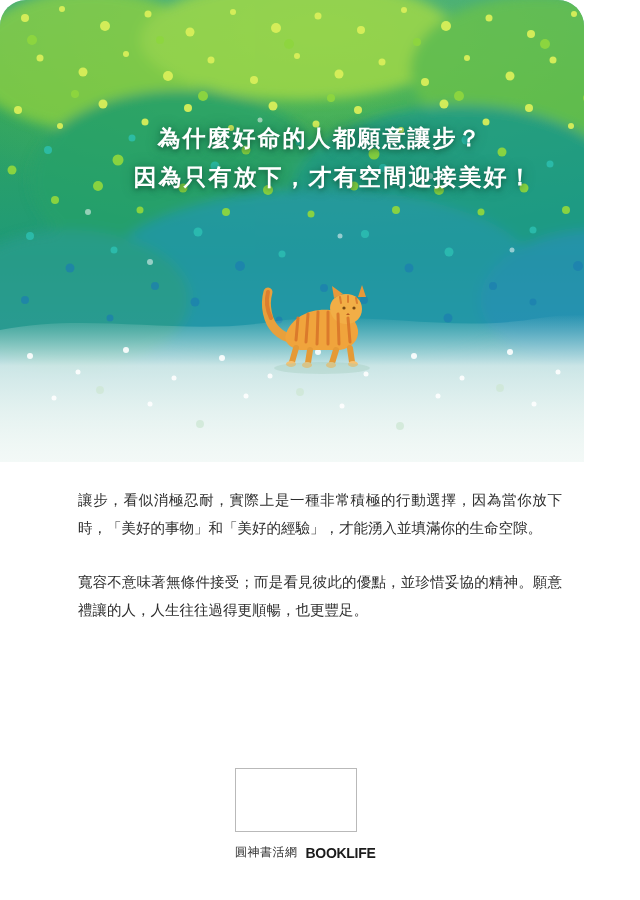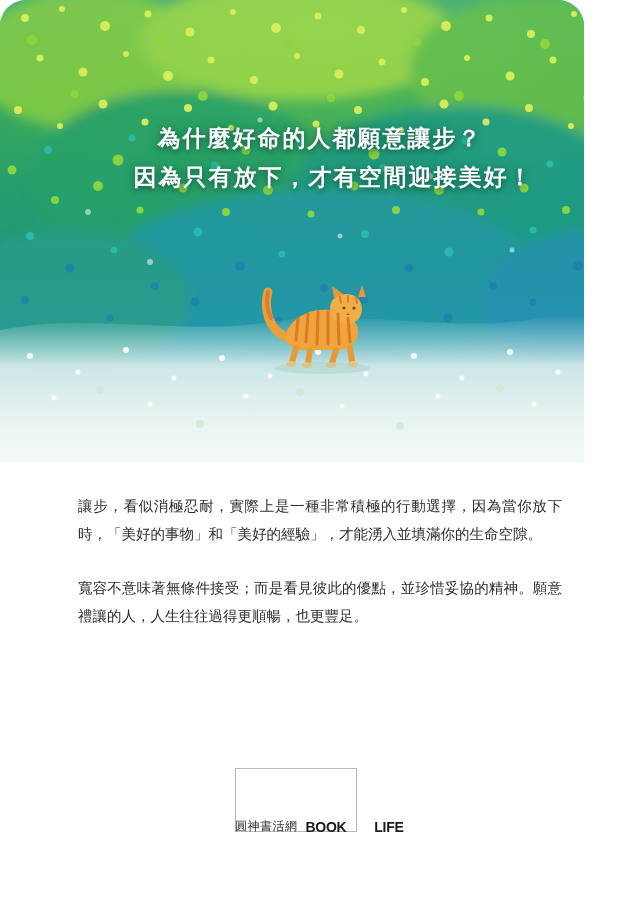--- a/index.html
+++ b/index.html
@@ -70,21 +70,21 @@
     left: 78px;
     top: 482px;
     width: 484px;
   }
 
   .intro {
     font-size: 14.5px;
     line-height: 28px;
     color: #2d2d2d;
     text-align: justify;
-    margin: 10px 0 26px 0;
+    margin: 4px 0 26px 0;
   }
 
   .section {
     margin-bottom: 24px;
   }
   .sec-title {
     font-size: 16px;
     font-weight: bold;
     color: #1a7fb5;
     line-height: 26px;
@@ -106,41 +106,40 @@
     top: 768px;
     width: 120px;
     height: 62px;
     border: 1px solid #b9b9b9;
     background: #ffffff;
   }
 
   .footer {
     position: absolute;
     left: 235px;
-    top: 818px;
+    top: 844px;
     display: flex;
     align-items: center;
     gap: 8px;
   }
   .footer-cn {
     font-size: 12px;
     color: #333333;
     letter-spacing: 0.5px;
     font-family: "Liberation Serif", serif;
   }
   .footer-logo {
     font-family: "Liberation Sans", sans-serif;
     font-size: 14px;
     font-weight: bold;
     color: #1b1b1b;
     letter-spacing: -0.3px;
   }
   .footer-logo .life {
     color: #1b1b1b;
-    margin-left: 28px;
   }
 </style>
 </head>
 <body>
 
 <div class="page">
 
   <div class="art">
     <svg viewBox="0 0 640 462" preserveAspectRatio="none">
       <defs>

